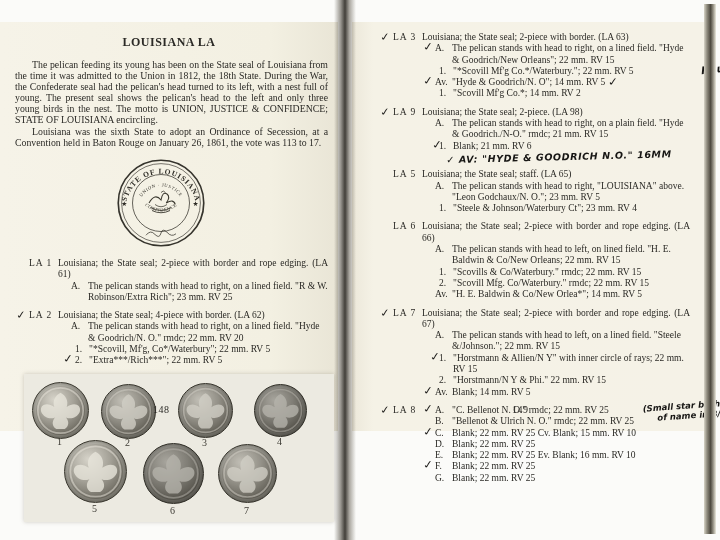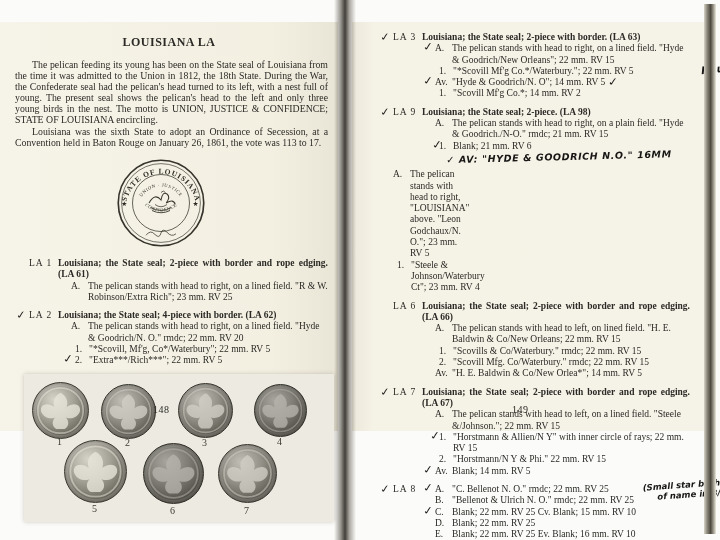--- a/index.html
+++ b/index.html
@@ -22,21 +22,21 @@
   .para{font-size:9.8px;line-height:11px;text-align:justify;margin:0 10px 0 15px;}
   .para1{margin-top:9px;text-indent:17px;}
   .para2{margin-top:1px;text-indent:17px;}
   .seal-wrap{width:90px;margin:10px auto 6px auto;margin-left:116px;}
   
   .entries-left{margin:6px 10px 0 16px;}
   .entries-right{margin:10px 14px 0 28px;}
   .entry{display:grid;grid-template-columns:42px 1fr;font-size:9.5px;line-height:11.3px;margin-bottom:7px;position:relative;}
   .e-id{white-space:nowrap;padding-left:13px;position:relative;letter-spacing:1px;}
   .e-body{text-align:left;}
-  .e-desc{text-align:justify;font-weight:bold;}
+  .e-desc{text-align:justify;}
   .item{display:grid;grid-template-columns:17px 1fr;margin-left:13px;position:relative;}
   .i-label{position:relative;}
   .sub{display:grid;grid-template-columns:14px 1fr;margin-left:17px;position:relative;}
   
   .chk{font-family:"DejaVu Sans",sans-serif;font-weight:bold;color:#1d1c1a;font-size:10px;line-height:1;}
   .chk-entry{position:absolute;left:1px;top:0;transform:rotate(-10deg) scaleX(1.25);}
   .chk-row{position:absolute;left:-11px;top:-1px;transform:rotate(-12deg) scaleX(1.3);}
   .chk-inline{display:inline-block;transform:rotate(-10deg) scaleX(1.3);margin-left:4px;}
   .hand{font-family:"DejaVu Sans",sans-serif;font-style:italic;font-weight:bold;color:#17161 4;color:#171614;}
   .hand-found{position:absolute;left:262px;top:-3px;font-size:10.5px;transform:rotate(-6deg);letter-spacing:1px;}
@@ -228,21 +228,23 @@
           </div>
           <div class="sub">
             <div class="i-label"><span class="chk chk-row" style="left:-6px">✓</span><span>1.</span></div>
             <div class="i-text">Blank; 21 mm. RV 6</div>
           </div>
           <div class="hand hand-la4"><span class="chk">✓</span> <span>AV: "HYDE &amp; GOODRICH  N.O."  16MM</span></div>
         </div>
       </div>
 
       <div class="entry">
-        <div class="e-body">
+        <div class="e-id">LA 5</div>
+        <div class="e-body">
+          <div class="e-desc">Louisiana; the State seal; staff. (LA 65)</div>
           <div class="item">
             <div class="i-label">A.</div>
             <div class="i-text">The pelican stands with head to right, "LOUISIANA" above. "Leon Godchaux/N. O."; 23 mm. RV 5</div>
           </div>
           <div class="sub">
             <div class="i-label">1.</div>
             <div class="i-text">"Steele &amp; Johnson/Waterbury Ct"; 23 mm. RV 4</div>
           </div>
         </div>
       </div>

